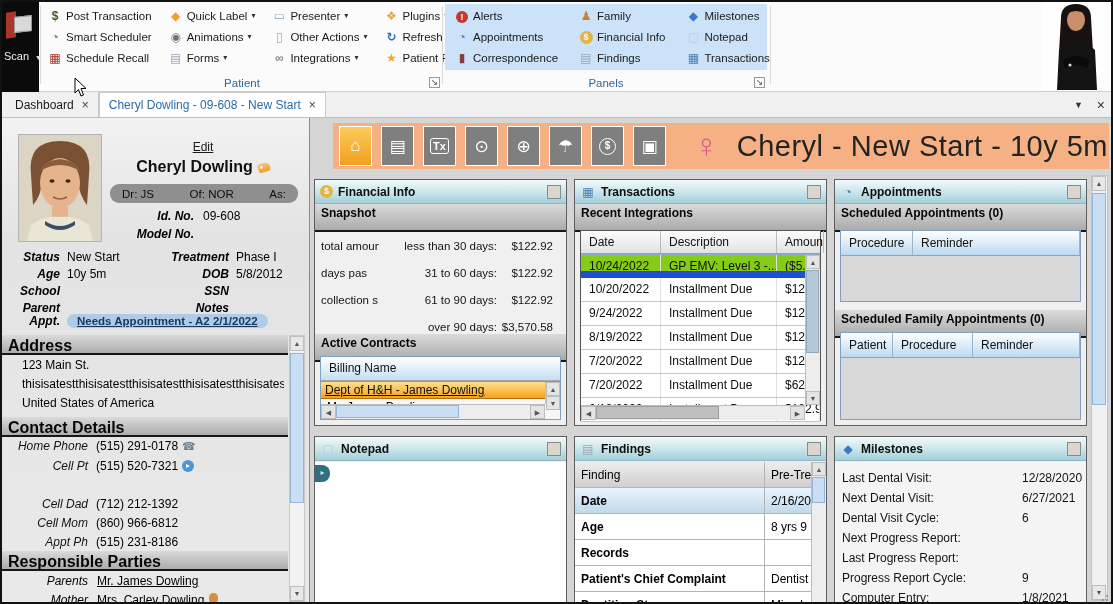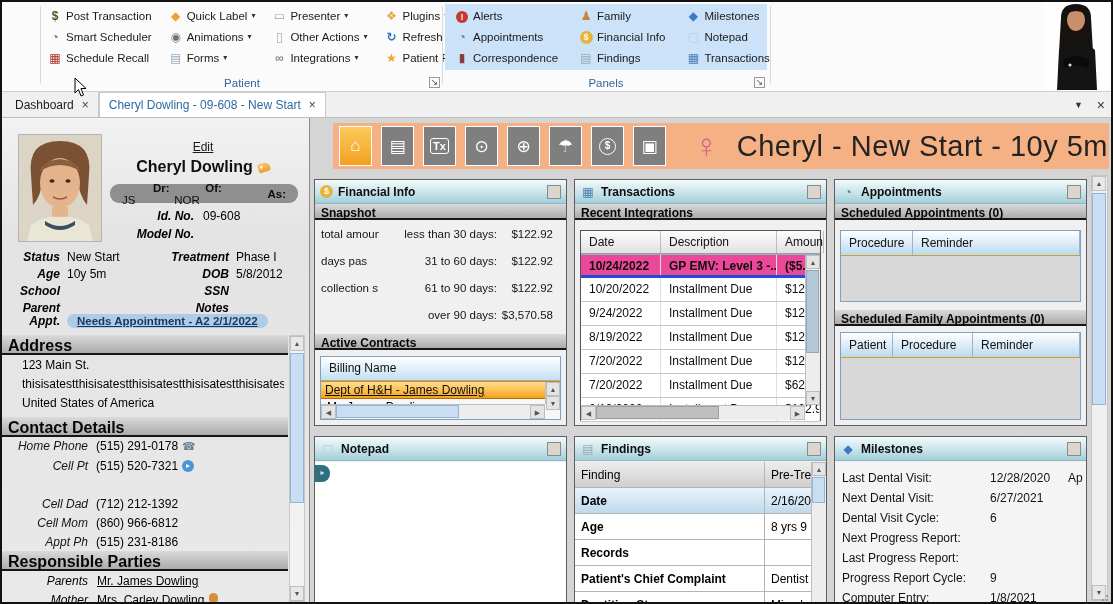--- a/index.html
+++ b/index.html
@@ -42,21 +42,21 @@
   .main { position:absolute; top:116px; left:0; right:0; height:484px; background:#D5D5D5; overflow:hidden; }
 
   
   .leftpanel { position:absolute; left:0; top:0; width:308px; height:484px; background:linear-gradient(#F2F2F2,#E3E3E3 120px,#E9E9E9); border-right:1px solid #8A8A8A; overflow:hidden; font-size:12px; }
   .pt-photo { position:absolute; left:16px; top:16px; width:84px; height:108px; border:1px solid #B5B5B5; }
   .edit-link { position:absolute; left:104px; top:22px; width:194px; text-align:center; text-decoration:underline; color:#1A1A1A; font-size:12px; cursor:pointer; }
   .pt-name { position:absolute; left:104px; top:40px; width:194px; text-align:center; font-weight:bold; font-size:16px; color:#101010; }
   .tag-shape { display:inline-block; width:12px; height:9px; background:linear-gradient(#FBC56A,#EE9E29); border-radius:2px 5px 2px 2px; margin-left:5px; position:relative; top:0px; transform:rotate(-18deg); }
   .tag-shape::after { content:""; position:absolute; left:2px; top:2px; width:3px; height:3px; background:#fff; border-radius:50%; }
   .dr-pill { position:absolute; left:108px; top:66px; width:188px; height:19px; background:#8F8F8F; border-radius:9px; display:flex; align-items:center; font-size:11.5px; color:#0E0E0E; padding:0 12px; justify-content:space-between; }
-  .dr-pill b { font-weight:bold;margin-left:31px; }
+  .dr-pill b { font-weight:normal; }
   .kv-row { position:absolute; left:104px; width:200px; display:flex; }
   .kv-row .k { width:88px; text-align:right; font-weight:bold; font-style:italic; }
   .kv-row .v { padding-left:9px; }
   .fields { position:absolute; left:4px; top:131px; width:290px; }
   .f-row { display:flex; height:17px; line-height:17px; }
   .f-row .l1 { width:54px; text-align:right; font-weight:bold; font-style:italic; }
   .f-row .v1 { width:95px; padding-left:7px; }
   .f-row .l2 { width:74px; text-align:right; font-weight:bold; font-style:italic; }
   .f-row .v2 { padding-left:7px; }
   .appt-row { position:absolute; left:4px; top:196px; display:flex; align-items:center; }
@@ -88,21 +88,21 @@
   .tb-tx { font-size:11px; font-weight:bold; border:1.5px solid #fff; border-radius:3px; padding:1px 2px; }
   .tb-coin { width:17px; height:17px; border:1.5px solid #fff; border-radius:50%; font-size:10px; line-height:14px; text-align:center; font-weight:bold; }
   .gender { font-size:33px; color:#D5608C; margin-left:28px; font-weight:bold; line-height:40px; }
   .hdr-title { font-size:29px; color:#232323; margin-left:18px; white-space:nowrap; letter-spacing:0.5px; }
 
   
   .panel { position:absolute; width:253px; background:#F0F0F0; border:1px solid #5E5E5E; overflow:hidden; }
   .p-hdr { height:24px; background:linear-gradient(180deg,#F2FAFB 0%,#C8E4EA 55%,#A3CFDA 100%); border-bottom:1px solid #8FB8C4; display:flex; align-items:center; padding:0 5px; }
   .p-title { font-weight:bold; font-size:12px; color:#0E0E0E; margin-left:5px; }
   .p-check { margin-left:auto; width:14px; height:14px; background:#DAD6CE; border:1px solid #8A8A8A; cursor:pointer; }
-  .p-sec { height:16px; background:linear-gradient(#DADADA,#ABABAB); border-bottom:2px solid #161616; font-weight:bold; font-size:12px; padding:2px 0 0 6px; color:#060606; }
+  .p-sec { height:28px; background:linear-gradient(#DADADA,#ABABAB); border-bottom:2px solid #161616; font-weight:bold; font-size:12px; padding:2px 0 0 6px; color:#060606; }
   .p-ico { font-size:12px; width:16px; text-align:center; }
   .coin-badge { display:inline-block; width:13px; height:13px; border-radius:50%; background:#E8B33A; color:#fff; font-size:9px; font-weight:bold; text-align:center; line-height:13px; }
   .alert-badge { display:inline-block; width:12px; height:12px; border-radius:50%; background:#C23B2E; color:#fff; font-size:9px; font-weight:bold; text-align:center; line-height:12px; }
 
   
   .snap-row { display:flex; font-size:11.5px; height:27px; align-items:center; color:#141414; }
   .snap-row .c1 { width:64px; text-align:left; padding-left:6px; white-space:nowrap; overflow:hidden; }
   .snap-row .c2 { width:118px; text-align:right; }
   .snap-row .c3 { flex:1; text-align:right; padding-right:13px; }
   .contract-box { position:absolute; left:5px; right:5px; top:176px; height:64px; background:#F7F7F7; border:1px solid #7FA0C0; }
@@ -111,21 +111,21 @@
   .cb-row { height:16px; font-size:12px; padding:1px 0 0 6px; white-space:nowrap; overflow:hidden; cursor:pointer; }
   .cb-vsb { position:absolute; right:0; top:25px; bottom:15px; width:15px; background:#EDEDED; border-left:1px solid #C0C0C0; }
   .cb-vsb .a { height:14px; background:#E4E4E4; border:1px solid #BDBDBD; font-size:7px; text-align:center; line-height:13px; color:#555; }
 
   
   .tx-box { position:absolute; left:5px; right:5px; top:50px; bottom:4px; background:#FFF; border:1px solid #555; }
   .tx-hdr { display:flex; height:23px; background:linear-gradient(#FCFCFC,#E2E2E2); border-bottom:1px solid #9E9E9E; font-size:12px; color:#111; }
   .tx-hdr > div { padding:4px 0 0 8px; border-right:1px solid #BDBDBD; }
   .tx-row { display:flex; height:24px; font-size:12px; border-bottom:1px solid #C6C6C6; color:#0E0E0E; background:#fff; cursor:pointer; }
   .tx-row > div { padding:4px 0 0 8px; border-right:1px solid #E0E0E0; white-space:nowrap; overflow:hidden; }
-  .tx-row.sel { background:#ec4899; border-top:1px solid #8FB0CC; border-bottom:3px solid #1d4ed8;font-weight:bold; }
+  .tx-row.sel { background:#84cc16; border-top:1px solid #8FB0CC; border-bottom:7px solid #1d4ed8; }
   .txc1 { width:80px; flex:0 0 auto; } .txc2 { width:116px; flex:0 0 auto; } .txc3 { flex:1; }
   .tx-vsb { position:absolute; right:0; top:24px; bottom:15px; width:15px; background:#EDEDED; border-left:1px solid #BDBDBD; }
   .tx-vsb .a { height:14px; background:#E4E4E4; border:1px solid #BDBDBD; font-size:7px; text-align:center; line-height:13px; color:#555; }
   .tx-vthumb { position:absolute; left:0; top:15px; width:13px; height:55%; background:#B4C8D8; border:1px solid #90A8BC; }
   .tx-hsb { position:absolute; left:0; right:15px; bottom:0; height:15px; background:#EDEDED; border-top:1px solid #BDBDBD; display:flex; }
   .tx-hsb .a { width:15px; height:14px; background:#E4E4E4; border:1px solid #BDBDBD; font-size:7px; text-align:center; line-height:13px; color:#555; flex:0 0 auto; }
   .tx-hthumb { width:55%; height:13px; background:#BFBFBF; border:1px solid #9E9E9E; }
   .tx-hthumb.blue { background:#C9DEF2; border-color:#93B6D6; }
 
   
@@ -139,21 +139,21 @@
   .fd-row > .fl { width:190px; flex:0 0 auto; padding:6px 0 0 6px; border-right:1px solid #B4B4B4; font-weight:bold; }
   .fd-row > .fv { flex:1; padding:6px 0 0 6px; white-space:nowrap; overflow:hidden; }
   .fd-row.hdr { background:linear-gradient(#EDEDED,#CFCFCF); }
   .fd-row.hdr > .fl { font-weight:normal; }
   .fd-row.sel { background:linear-gradient(#EAF4FB,#BFD9EC); }
   .fd-vsb { position:absolute; right:0; top:25px; bottom:0; width:15px; background:#EDEDED; border-left:1px solid #BDBDBD; }
   .fd-vsb .a { height:14px; background:#E4E4E4; border:1px solid #BDBDBD; font-size:7px; text-align:center; line-height:13px; color:#555; }
   .fd-vthumb { position:absolute; left:0; top:15px; width:13px; height:26px; background:#C9DEF2; border:1px solid #93B6D6; }
 
   
-  .ms-row { display:flex; height:20px; font-size:12px; color:#141414; align-items:center; padding-left:7px; }
+  .ms-row { display:flex; height:20px; font-size:12px; color:#141414; align-items:center; padding-left:7px;gap:32px; }
   .ms-row .ml { width:148px; flex:0 0 auto; }
   .ms-row .mv { width:78px; flex:0 0 auto; }
   .ms-row .mx { flex:1; white-space:nowrap; overflow:hidden; }
 
   
   .np-tab { position:absolute; left:0; top:3px; width:15px; height:17px; background:#2F6F80; border-radius:0 8px 8px 0; color:#CFE6EC; font-size:8px; text-align:center; line-height:16px; cursor:pointer; }
 
   
   .main-vsb { position:absolute; right:3px; top:57px; bottom:1px; width:17px; background:#F0F0F0; border:1px solid #C4C4C4; }
   .grip { position:absolute; right:0px; bottom:0px; width:10px; height:10px;
@@ -162,20 +162,27 @@
                      radial-gradient(circle at 6px 4px,#9a9a9a 1px,transparent 1.5px); }
 
   .cursor { position:absolute; left:72px; top:76px; z-index:50; }
 </style>
 </head>
 <body>
 
 <div class="window">
 
   <div class="ribbon">
+    <div class="scan-area">
+      <div class="scanner-ico">
+          <div class="s1"></div>
+          <div class="s2"></div>
+        </div>
+      <div class="scan-label"><span>Scan</span> <span class="dd" style="color:#ddd">▾</span></div>
+    </div>
     <div class="rb-sep" style="left:38px"></div>
 
     <div class="rb-grid" style="left:42px; top:3px;">
       <div class="rb-btn">
           <span class="ico c-dollar">$</span>
           <span>Post Transaction</span>
         </div>
       <div class="rb-btn">
           <span class="ico c-clock">◔</span>
           <span>Smart Scheduler</span>

